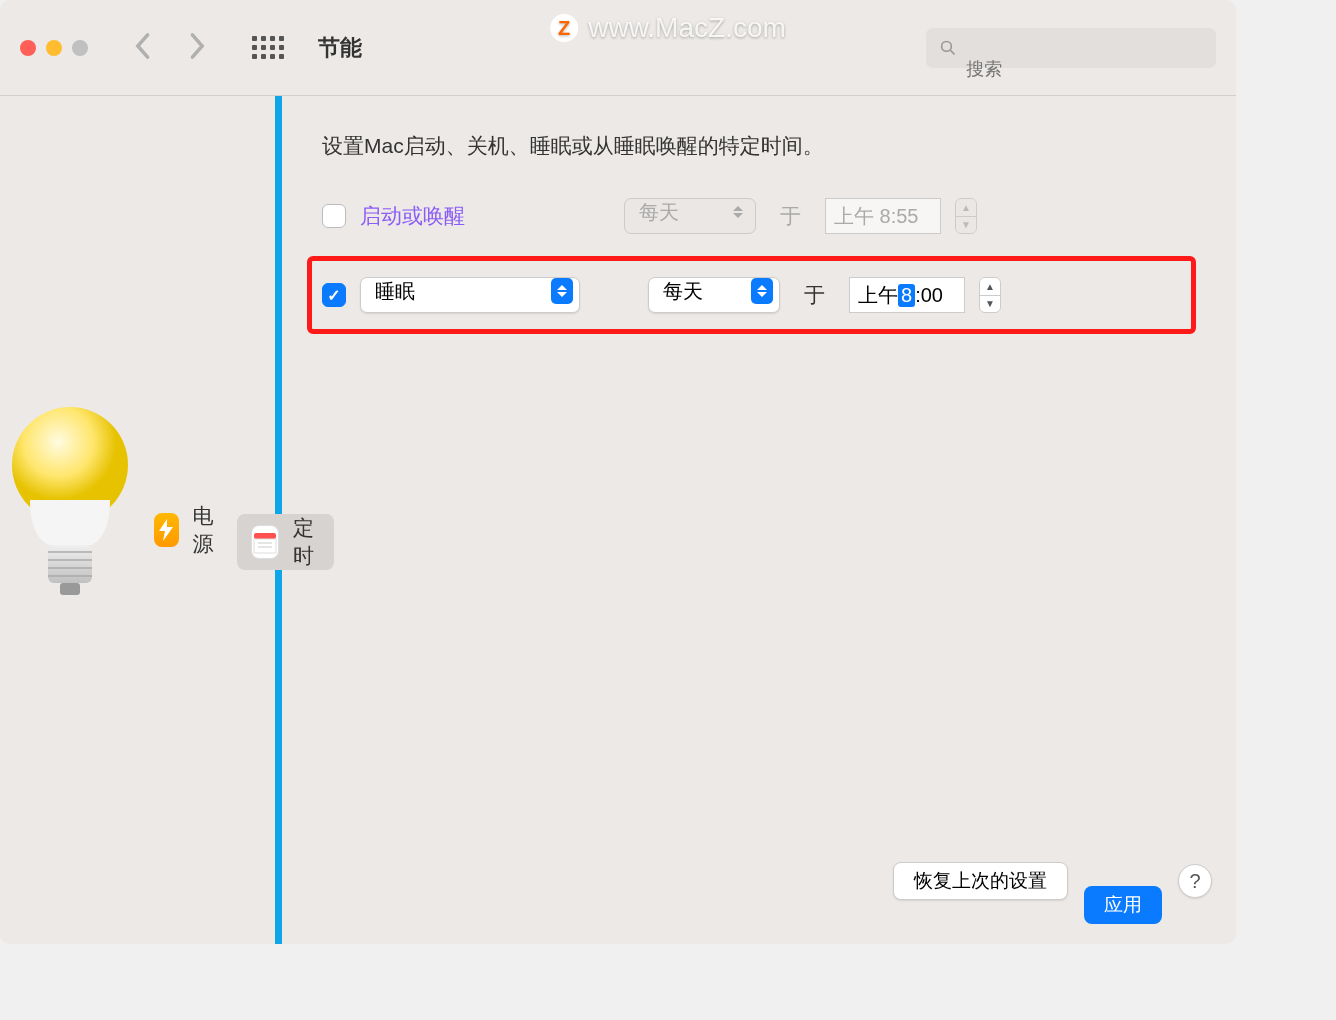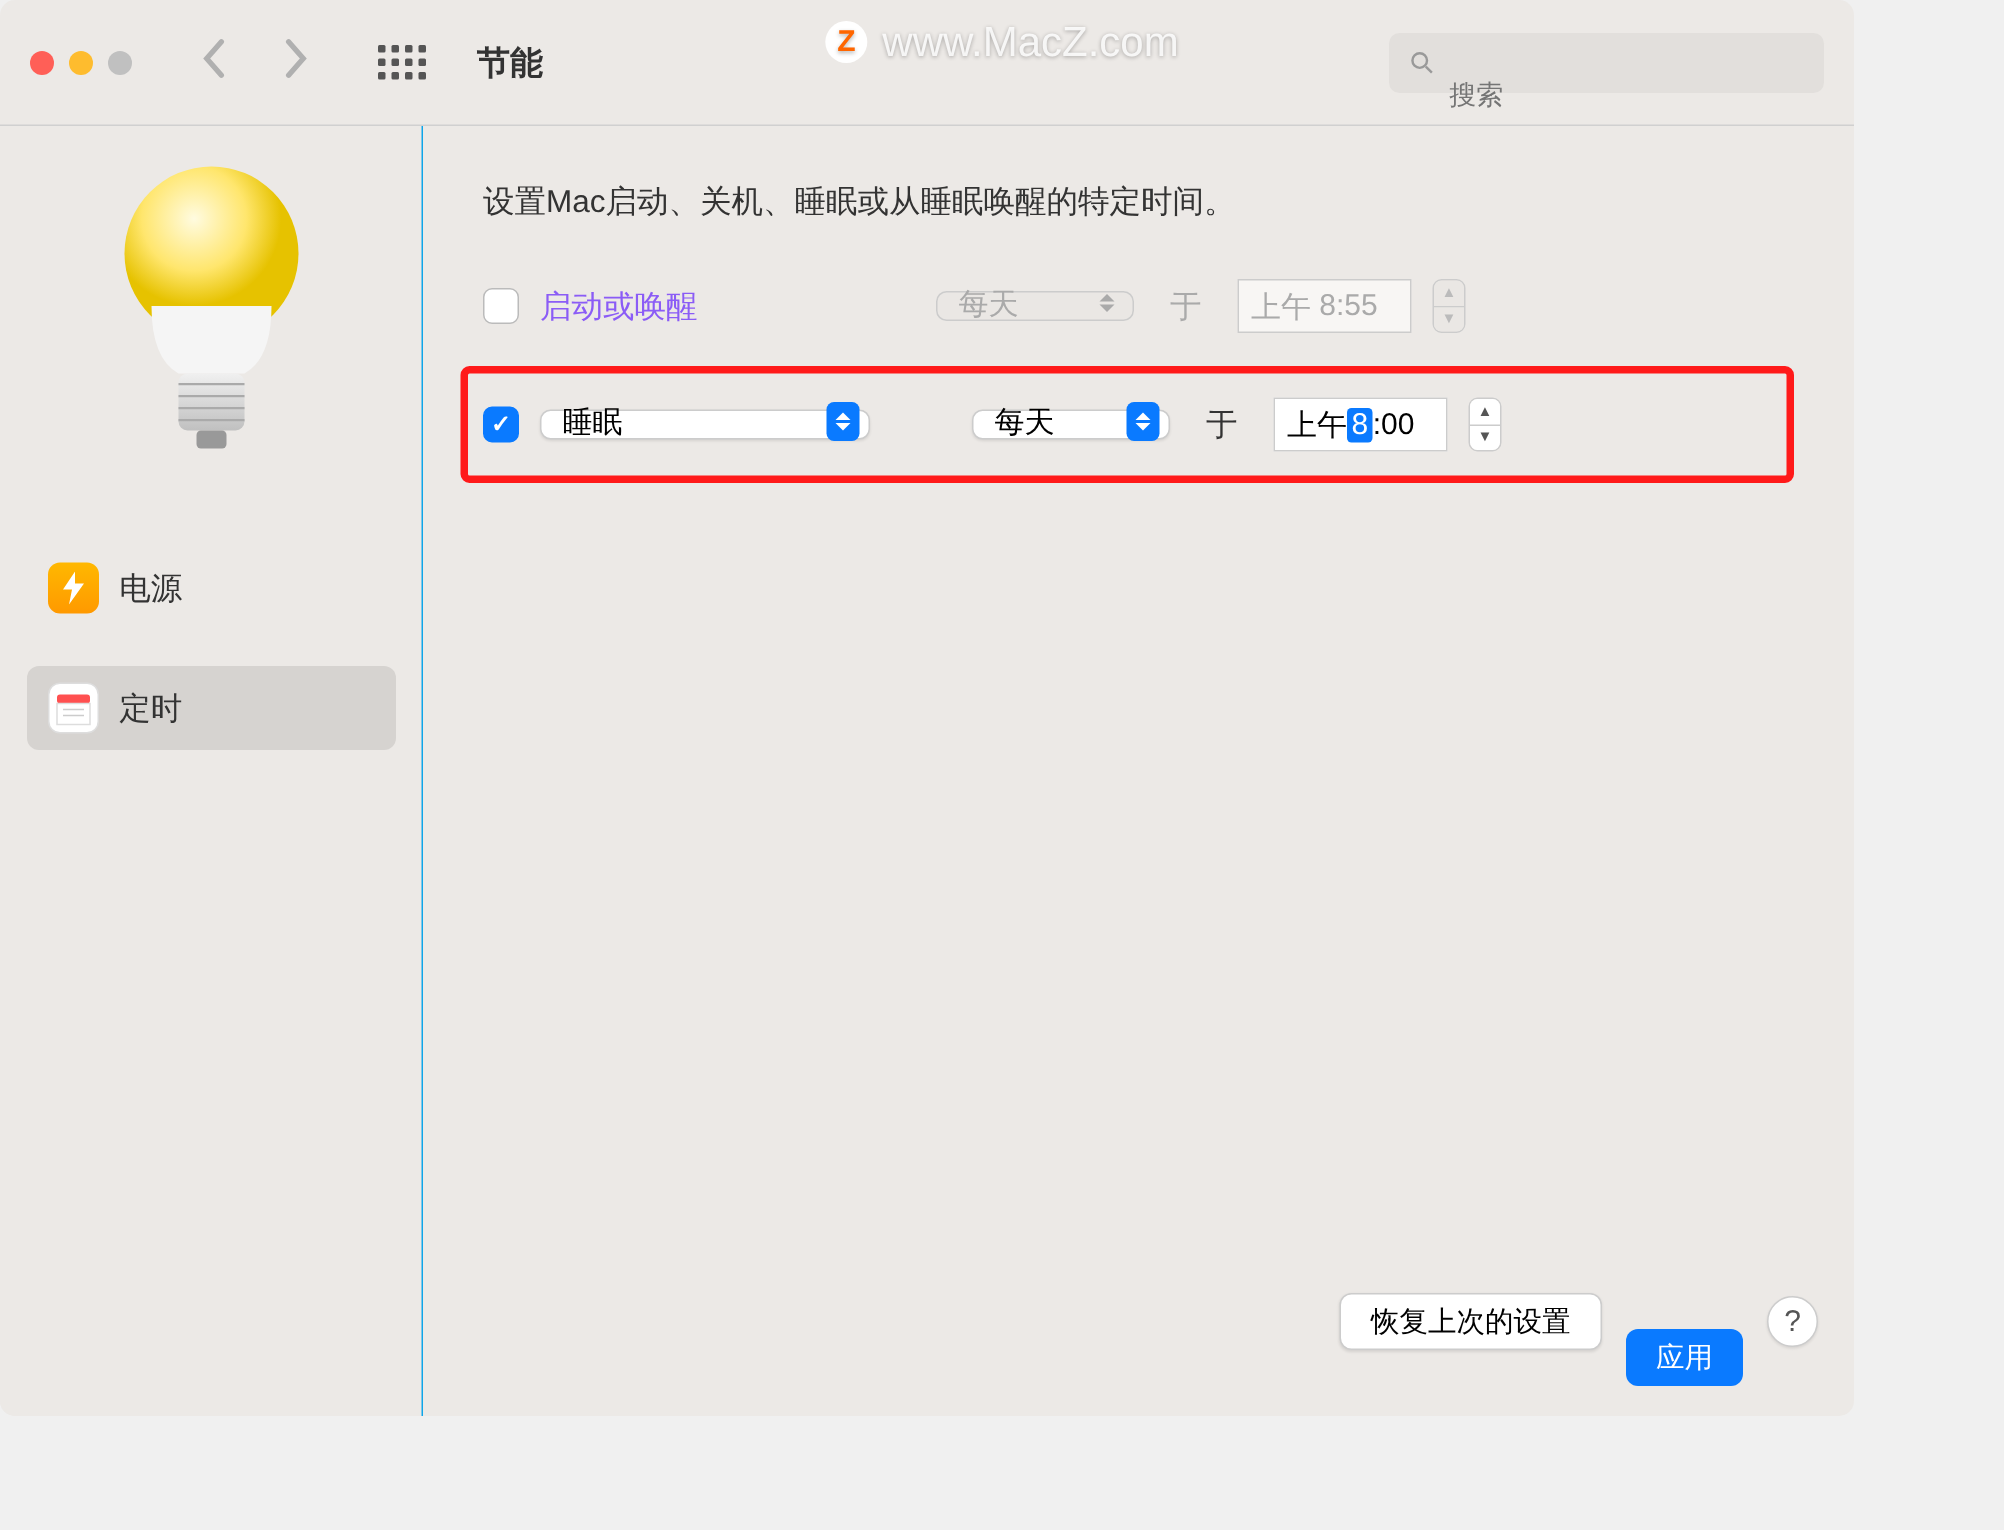--- a/index.html
+++ b/index.html
@@ -1,21 +1,21 @@
 <!DOCTYPE html>
 <html><head>
   <meta charset="utf-8">
   <style>
     * { margin: 0; padding: 0; box-sizing: border-box; font-family: -apple-system, "Helvetica Neue", sans-serif; }
     body { background: #f0f0f0; width: 1236px; height: 944px; overflow: hidden; }
     
     .window { width: 100%; height: 100%; background: #ece9e6; border-radius: 10px; overflow: hidden; display: flex; flex-direction: column; }
     
     
-    .titlebar { height: 84px; display: flex; align-items: center; padding: 0 20px; border-bottom: 1px solid #d0d0d0; gap: 14px; }
+    .titlebar { height: 96px; display: flex; align-items: center; padding: 0 20px; border-bottom: 1px solid #d0d0d0; gap: 14px; }
     .traffic-lights { display: flex; gap: 10px; margin-right: 30px; }
     .traffic-light { width: 16px; height: 16px; border-radius: 50%; }
     .tl-red { background: #ff5f57; }
     .tl-yellow { background: #febc2e; }
     .tl-green { background: #c0c0c0; }
     
     .nav-arrows { display: flex; gap: 36px; margin-right: 30px; }
     .nav-arrow { color: #b0b0b0; cursor: default; }
     .nav-arrow svg { width: 20px; height: 28px; }
     
@@ -26,42 +26,42 @@
     
     .watermark { position: absolute; top: 12px; left: 50%; transform: translateX(-50%); font-size: 28px; color: rgba(255,255,255,0.85); font-weight: 500; display: flex; align-items: center; gap: 10px; z-index: 100; text-shadow: 0 1px 3px rgba(0,0,0,0.3); }
     .watermark-icon { width: 28px; height: 28px; background: #fff; border-radius: 50%; display: flex; align-items: center; justify-content: center; color: #ff6600; font-weight: bold; font-size: 20px; }
     
     .search-box { margin-left: auto; background: #e2dfdc; border-radius: 7px; padding: 8px 14px; display: flex; align-items: center; gap: 10px; width: 290px; height: 40px; }
     .search-box input { border: none; background: transparent; font-size: 18px; color: #999; outline: none; width: 100%; margin-top: 44px; }
     
     
     .body { flex: 1; display: flex; }
     
-    .sidebar { width: 282px; background: #ece9e6; border-right: 1px solid #0ea5e9; padding-top: 20px; display: flex; flex-direction: column; align-items: center; }
+    .sidebar { width: 282px; background: #ece9e6; border-right: 7px solid #0ea5e9; padding-top: 20px; display: flex; align-items: center; }
     .bulb-img { width: 140px; height: 210px; margin-bottom: 50px; display: flex; align-items: center; justify-content: center; }
     
     .sidebar-item { width: 246px; height: 56px; display: flex; align-items: center; gap: 14px; padding: 0 14px; border-radius: 8px; font-size: 21px; color: #333; cursor: default; }
     .sidebar-item.selected { background: #d6d3d0; margin-top: 24px; }
     .sidebar-icon { width: 34px; height: 34px; border-radius: 8px; display: flex; align-items: center; justify-content: center; }
     .icon-power { background: linear-gradient(#ffb800,#ff9900); }
     .icon-calendar { background: #fff; border: 1px solid #ddd; }
     
     .content { flex: 1; padding: 36px 40px; position: relative; }
     .desc { font-size: 21px; color: #333; margin-bottom: 34px; }
     
     .row { display: flex; align-items: center; gap: 14px; height: 44px; margin-bottom: 18px; }
     .row.highlighted { border: 5px solid #ff1a1a; border-radius: 6px; padding: 16px 10px; height: auto; margin-left: -15px; }
     
     .checkbox { width: 24px; height: 24px; border-radius: 6px; border: 1px solid #bbb; background: #fff; display: flex; align-items: center; justify-content: center; flex-shrink: 0; }
     .checkbox.checked { background: #0a7aff; border-color: #0a7aff; }
     .checkbox.checked::after { content: "✓"; color: #fff; font-size: 16px; font-weight: bold; }
     
     .checkbox-label { font-size: 21px; color: #8b5cf6; width: 250px; }
     
-    .dropdown { height: 20px; border-radius: 7px; background: #fff; border: 1px solid #ccc; display: flex; align-items: center; padding: 0 6px 4px 14px; font-size: 20px; box-shadow: 0 1px 2px rgba(0,0,0,0.1); gap: 8px; }
+    .dropdown { height: 36px; border-radius: 7px; background: #fff; border: 1px solid #ccc; display: flex; padding: 0 6px 4px 14px; font-size: 20px; box-shadow: 0 1px 2px rgba(0,0,0,0.1); gap: 8px; }
     .dropdown.disabled { background: #eae7e4; color: #aaa; box-shadow: none; }
     .dropdown.wide { width: 220px; }
     .dropdown.mid { width: 132px; }
     .dd-handle { width: 22px; height: 26px; background: #0a7aff; border-radius: 5px; display: flex; flex-direction: column; align-items: center; justify-content: center; margin-left: auto; }
     .dd-handle.disabled { background: transparent; }
     .dd-caret { width: 0; height: 0; border-left: 5px solid transparent; border-right: 5px solid transparent; }
     .dd-caret.up { border-bottom: 5px solid #fff; margin-bottom: 2px; }
     .dd-caret.down { border-top: 5px solid #fff; }
     .dd-handle.disabled .dd-caret.up { border-bottom-color: #aaa; }
     .dd-handle.disabled .dd-caret.down { border-top-color: #aaa; }

